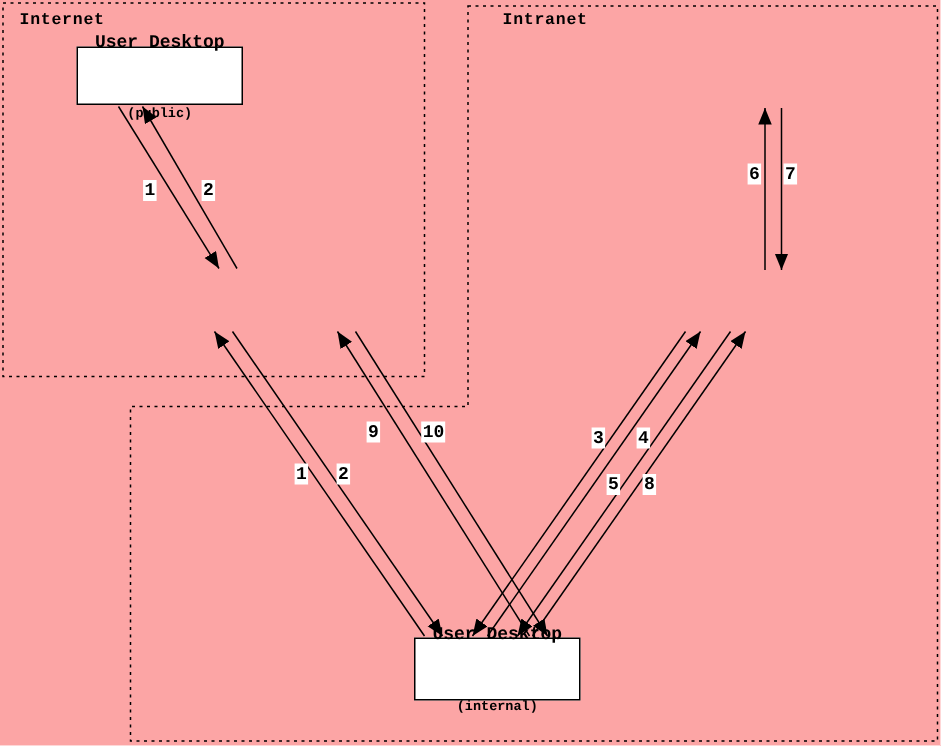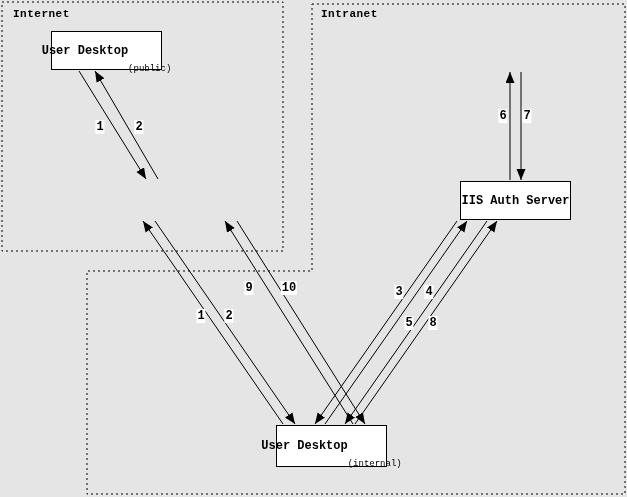--- a/index.html
+++ b/index.html
@@ -1,40 +1,40 @@
 <!DOCTYPE html>
 <html><head>
 <meta charset="utf-8">
 <style>
   html,body{margin:0;padding:0;background:#fff;}
   #stage{
     position:relative;
     width:627px;height:497px;
-    background:#e5e5e5;
+    background:#fca5a5;
     font-family:"Liberation Mono", monospace;
     color:#000;
     overflow:hidden;
   }
   #wires{position:absolute;left:0;top:0;width:627px;height:497px;}
   .zone-label{
     position:absolute;
     font-size:11px;font-weight:bold;letter-spacing:0.5px;
     white-space:nowrap;
   }
   .node{
     position:absolute;
     background:#fff;
     border:1px solid #000;
-    display:flex;flex-direction:row;
+    display:flex;flex-direction:column;
     align-items:center;justify-content:center;
     text-align:center;
     box-sizing:border-box;
   }
   .node .title{font-size:12px;font-weight:bold;line-height:14px;white-space:nowrap;}
-  .node .subtitle{font-size:9px;font-weight:normal;line-height:10px;white-space:nowrap;margin-top:36px;}
+  .node .subtitle{font-size:9px;font-weight:bold;line-height:10px;white-space:nowrap;margin-top:36px;}
   .step{
     position:absolute;
     font-size:12px;font-weight:bold;
     transform:translate(-50%,-50%);
     background:#fff;
     padding:0 1px;
     white-space:nowrap;
   }
 </style>
 </head>
@@ -65,32 +65,29 @@
     <line x1="457" y1="221" x2="315" y2="424" stroke="#000" marker-end="url(#ah)"></line>
     <line x1="325" y1="424" x2="467" y2="221" stroke="#000" marker-end="url(#ah)"></line>
     <line x1="487" y1="221" x2="345" y2="424" stroke="#000" marker-end="url(#ah)"></line>
     <line x1="355" y1="424" x2="497" y2="221" stroke="#000" marker-end="url(#ah)"></line>
 
     <line x1="510" y1="180" x2="510" y2="72" stroke="#000" marker-end="url(#ah)"></line>
     <line x1="521" y1="72" x2="521" y2="180" stroke="#000" marker-end="url(#ah)"></line>
   </svg>
 
   <div class="zone-label" style="left:13px;top:8px">Internet</div>
-  <div class="zone-label" style="left:321px;top:8px">Intranet</div>
+  <div class="zone-label" style="left:335px;top:8px">Intranet</div>
 
   <div class="node" style="left:51px;top:31px;width:111px;height:39px">
     <div class="title">User Desktop</div>
     <div class="subtitle">(public)</div>
   </div>
 
 
 
-  <div class="node" style="left:460px;top:181px;width:111px;height:39px">
-    <div class="title">IIS Auth Server</div>
-  </div>
 
   <div class="node" style="left:276px;top:425px;width:111px;height:42px">
     <div class="title">User Desktop</div>
     <div class="subtitle">(internal)</div>
   </div>
 
   <div class="step" style="left:100px;top:127px">1</div>
   <div class="step" style="left:139px;top:127px">2</div>
 
   <div class="step" style="left:201px;top:316px">1</div>

